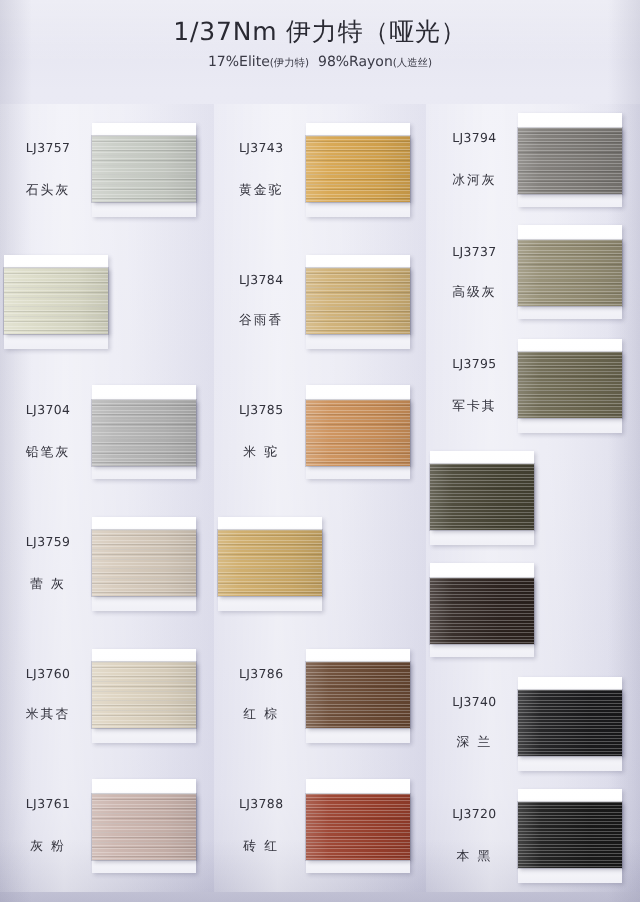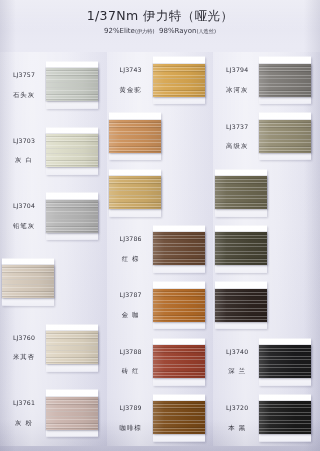--- a/index.html
+++ b/index.html
@@ -115,58 +115,58 @@
   }
 </style>
 </head>
 <body>
 
 <div id="card">
 
   <div id="header">
     <div id="title">1/37Nm 伊力特（哑光）</div>
     <div id="subtitle">
-      <span>92%Elite</span><span class="sm">(伊力特)</span>&nbsp;&nbsp;<span>98%Rayon</span><span class="sm">(人造丝)</span>
+      <span>17%Elite</span><span class="sm">(伊力特)</span>&nbsp;&nbsp;<span>98%Rayon</span><span class="sm">(人造丝)</span>
     </div>
   </div>
 
   <div id="grid">
       <div class="col">
         <div class="strip"></div>
         <div class="row">
           <div class="label">
             <span class="code">LJ3757</span>
             <span class="cname">石头灰</span>
           </div>
           <div class="swatchwrap">
             <div class="mount"></div>
             <div class="swatch" style="background: rgb(201, 205, 198);"></div>
           </div>
         </div>
         <div class="row">
-          <div class="label">
-            <span class="code">LJ3703</span>
-            <span class="cname">灰 白</span>
-          </div>
           <div class="swatchwrap">
             <div class="mount"></div>
             <div class="swatch" style="background: rgb(220, 220, 200);"></div>
           </div>
         </div>
         <div class="row">
           <div class="label">
             <span class="code">LJ3704</span>
             <span class="cname">铅笔灰</span>
           </div>
           <div class="swatchwrap">
             <div class="mount"></div>
             <div class="swatch" style="background: rgb(180, 180, 180);"></div>
           </div>
         </div>
         <div class="row">
+          <div class="label">
+            <span class="code">LJ3759</span>
+            <span class="cname">蕾 灰</span>
+          </div>
           <div class="swatchwrap">
             <div class="mount"></div>
             <div class="swatch" style="background: rgb(214, 202, 187);"></div>
           </div>
         </div>
         <div class="row">
           <div class="label">
             <span class="code">LJ3760</span>
             <span class="cname">米其杏</span>
           </div>
@@ -192,20 +192,34 @@
           <div class="label">
             <span class="code">LJ3743</span>
             <span class="cname">黄金驼</span>
           </div>
           <div class="swatchwrap">
             <div class="mount"></div>
             <div class="swatch" style="background: rgb(215, 165, 78);"></div>
           </div>
         </div>
         <div class="row">
+          <div class="label">
+            <span class="code">LJ3784</span>
+            <span class="cname">谷雨香</span>
+          </div>
+          <div class="swatchwrap">
+            <div class="mount"></div>
+            <div class="swatch" style="background: rgb(207, 176, 117);"></div>
+          </div>
+        </div>
+        <div class="row">
+          <div class="label">
+            <span class="code">LJ3785</span>
+            <span class="cname">米 驼</span>
+          </div>
           <div class="swatchwrap">
             <div class="mount"></div>
             <div class="swatch" style="background: rgb(204, 144, 89);"></div>
           </div>
         </div>
         <div class="row">
           <div class="swatchwrap">
             <div class="mount"></div>
             <div class="swatch" style="background: rgb(206, 171, 104);"></div>
           </div>
@@ -215,46 +229,26 @@
             <span class="code">LJ3786</span>
             <span class="cname">红 棕</span>
           </div>
           <div class="swatchwrap">
             <div class="mount"></div>
             <div class="swatch" style="background: rgb(107, 74, 52);"></div>
           </div>
         </div>
         <div class="row">
           <div class="label">
-            <span class="code">LJ3787</span>
-            <span class="cname">金 咖</span>
-          </div>
-          <div class="swatchwrap">
-            <div class="mount"></div>
-            <div class="swatch" style="background: rgb(179, 106, 38);"></div>
-          </div>
-        </div>
-        <div class="row">
-          <div class="label">
             <span class="code">LJ3788</span>
             <span class="cname">砖 红</span>
           </div>
           <div class="swatchwrap">
             <div class="mount"></div>
             <div class="swatch" style="background: rgb(154, 63, 44);"></div>
-          </div>
-        </div>
-        <div class="row">
-          <div class="label">
-            <span class="code">LJ3789</span>
-            <span class="cname">咖啡棕</span>
-          </div>
-          <div class="swatchwrap">
-            <div class="mount"></div>
-            <div class="swatch" style="background: rgb(122, 74, 23);"></div>
           </div>
         </div>
       </div>
       <div class="col">
         <div class="strip"></div>
         <div class="row">
           <div class="label">
             <span class="code">LJ3794</span>
             <span class="cname">冰河灰</span>
           </div>
@@ -267,20 +261,24 @@
           <div class="label">
             <span class="code">LJ3737</span>
             <span class="cname">高级灰</span>
           </div>
           <div class="swatchwrap">
             <div class="mount"></div>
             <div class="swatch" style="background: rgb(147, 140, 114);"></div>
           </div>
         </div>
         <div class="row">
+          <div class="label">
+            <span class="code">LJ3795</span>
+            <span class="cname">军卡其</span>
+          </div>
           <div class="swatchwrap">
             <div class="mount"></div>
             <div class="swatch" style="background: rgb(108, 103, 80);"></div>
           </div>
         </div>
         <div class="row">
           <div class="swatchwrap">
             <div class="mount"></div>
             <div class="swatch" style="background: rgb(71, 68, 52);"></div>
           </div>

